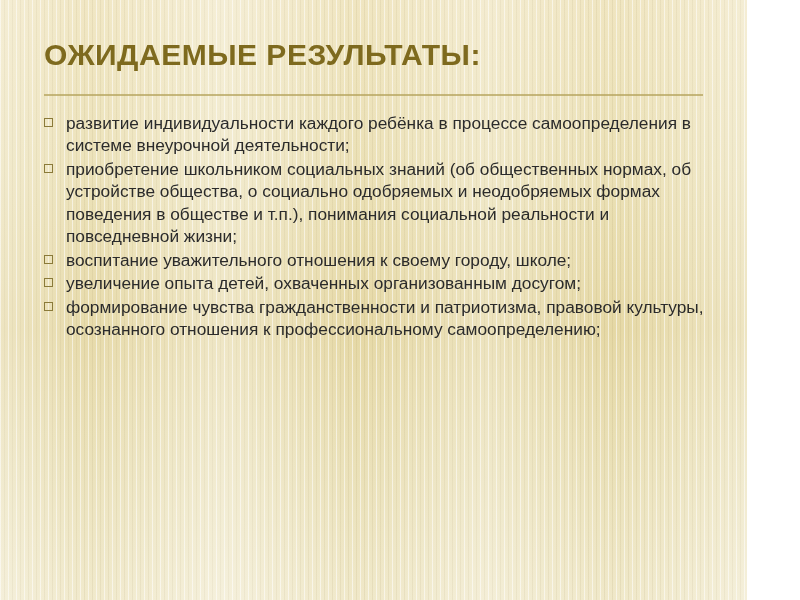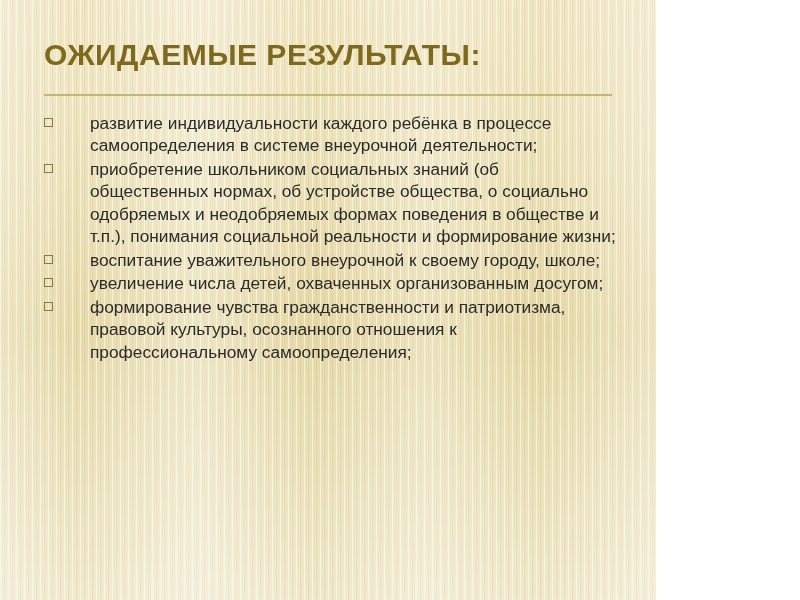--- a/index.html
+++ b/index.html
@@ -8,21 +8,21 @@
   }
   body {
     width: 800px;
     height: 600px;
     overflow: hidden;
     font-family: "Liberation Sans", sans-serif;
   }
 
   .slide {
     position: relative;
-    width: 656px;
+    width: 747px;
     height: 600px;
     box-sizing: border-box;
     background-color: #e9dcae;
     background-image:
       repeating-linear-gradient(
         to right,
         rgba(255,255,255,0.55) 0px,
         rgba(255,255,255,0.55) 1px,
         rgba(255,255,255,0.0) 1px,
         rgba(255,255,255,0.0) 4px,
@@ -106,21 +106,20 @@
     border: 1px solid #8a7a3a;
     background: transparent;
   }
 
   .bullet-text {
     flex: 1 1 auto;
     font-size: 17.3px;
     line-height: 1.30;
     color: #2b2b2b;
     font-family: "Liberation Sans", sans-serif;
-    padding-left: 24px;
   }
 </style>
 </head>
 <body>
 
 <div class="slide">
   <div class="content">
     <div class="title">Ожидаемые результаты:</div>
     <div class="title-rule"></div>
 
@@ -130,44 +129,44 @@
         <span class="bullet-marker">
             <span class="sq"></span>
           </span>
         <span class="bullet-text">развитие индивидуальности каждого ребёнка в процессе самоопределения в системе внеурочной деятельности;</span>
       </div>
 
       <div class="bullet">
         <span class="bullet-marker">
             <span class="sq"></span>
           </span>
-        <span class="bullet-text">приобретение школьником социальных знаний (об общественных нормах, об устройстве общества, о социально одобряемых и неодобряемых формах поведения в обществе и т.п.), понимания социальной реальности и формирование жизни;</span>
+        <span class="bullet-text">приобретение школьником социальных знаний (об общественных нормах, об устройстве общества, о социально одобряемых и неодобряемых формах поведения в обществе и т.п.), понимания социальной реальности и повседневной жизни;</span>
       </div>
 
 
       <div class="bullet">
         <span class="bullet-marker">
             <span class="sq"></span>
           </span>
-        <span class="bullet-text">воспитание уважительного внеурочной к своему городу, школе;</span>
+        <span class="bullet-text">воспитание уважительного отношения к своему городу, школе;</span>
       </div>
 
 
 
 
       <div class="bullet">
         <span class="bullet-marker">
             <span class="sq"></span>
           </span>
-        <span class="bullet-text">увеличение числа детей, охваченных организованным досугом;</span>
+        <span class="bullet-text">увеличение опыта детей, охваченных организованным досугом;</span>
       </div>
 
 
       <div class="bullet">
         <span class="bullet-marker">
             <span class="sq"></span>
           </span>
-        <span class="bullet-text">формирование чувства гражданственности и патриотизма, правовой культуры, осознанного отношения к профессиональному самоопределения;</span>
+        <span class="bullet-text">формирование чувства гражданственности и патриотизма, правовой культуры, осознанного отношения к профессиональному самоопределению;</span>
       </div>
 
     </div>
   </div>
 </div>
 
 </body></html>

